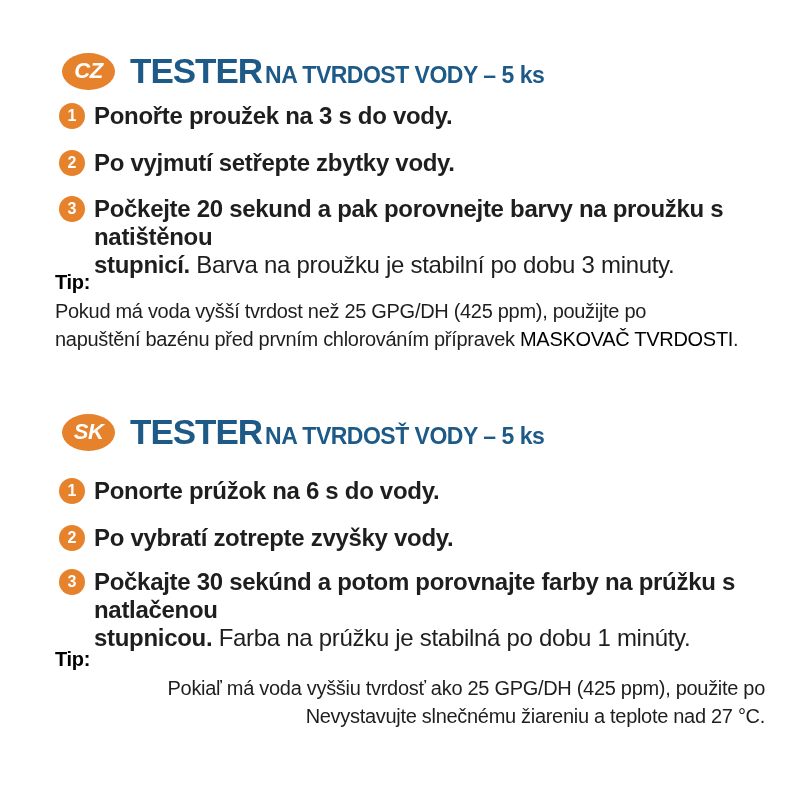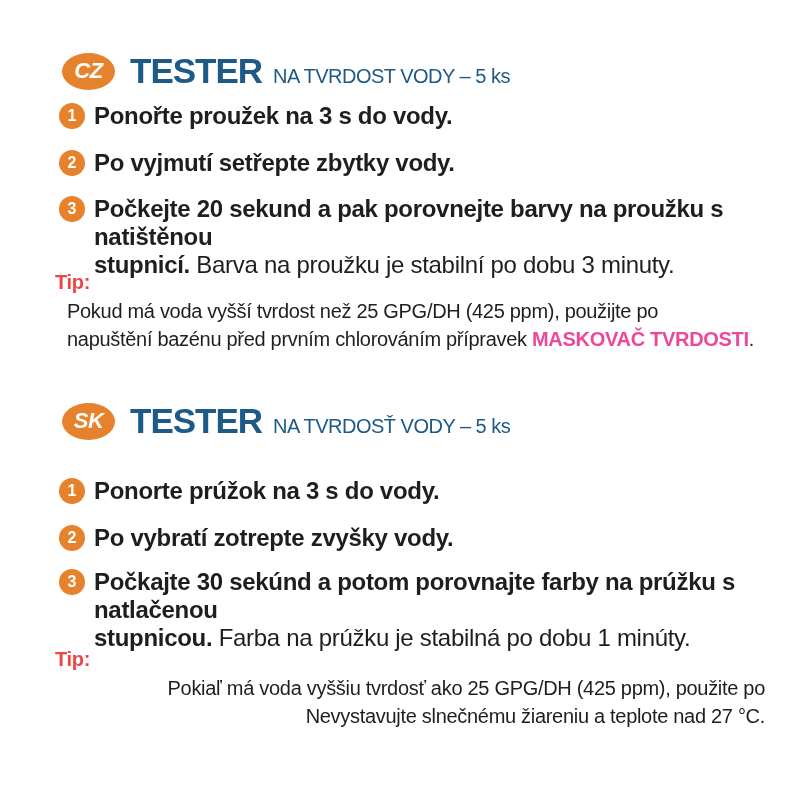--- a/index.html
+++ b/index.html
@@ -36,32 +36,32 @@
     font-weight: bold;
     font-style: italic;
     display: flex;
     align-items: center;
     justify-content: center;
     letter-spacing: -0.5px;
   }
   .title-row {
     display: flex;
     align-items: baseline;
-    gap: 11px;
+    gap: 3px;
     color: #1D5A87;
     white-space: nowrap;
   }
   .title-main {
     font-size: 35px;
     font-weight: bold;
     letter-spacing: -1px;
   }
   .title-sub {
-    font-size: 20px;
-    font-weight: normal;
+    font-size: 23px;
+    font-weight: bold;
     letter-spacing: -0.5px;
   }
 
   
   .step {
     position: absolute;
     left: 59px;
     display: flex;
     align-items: flex-start;
     gap: 9px;
@@ -88,48 +88,48 @@
     max-width: 672px;
   }
   .step-text .normal {
     font-weight: normal;
   }
 
   
   .tip-label {
     position: absolute;
     left: 55px;
-    color: #ef4444;
+    color: #000000;
     font-size: 20px;
     font-weight: bold;
     letter-spacing: -0.3px;
   }
   .tip-body {
     position: absolute;
     left: 55px;
     width: 710px;
     font-size: 20px;
     line-height: 27.5px;
     letter-spacing: -0.3px;
   }
   .hl {
-    color: #ec4899;
-    font-weight: bold;
+    color: #000000;
+    font-weight: normal;
   }
 
   
   .cz-header  { top: 51px;  }
   .cz-step1   { top: 102px; }
   .cz-step2   { top: 149px; }
   .cz-step3   { top: 195px; }
   .cz-tiplab  { top: 271px; }
-  .cz-tipbody { top: 298px; margin-left: 12px; }
-
-  
-  .sk-header  { top: 401px; text-align: right; }
+  .cz-tipbody { top: 298px; }
+
+  
+  .sk-header  { top: 412px; text-align: right; }
   .sk-step1   { top: 477px; }
   .sk-step2   { top: 524px; }
   .sk-step3   { top: 568px; }
   .sk-tiplab  { top: 648px; }
   .sk-tipbody { top: 675px; text-align: right; }
 </style>
 </head>
 <body>
 
 <div class="page">
@@ -169,21 +169,21 @@
   <div class="sec-header sk-header">
     <div class="lang-badge">SK</div>
     <div class="title-row">
       <span class="title-main">TESTER</span>
       <span class="title-sub">NA TVRDOSŤ VODY – 5 ks</span>
     </div>
   </div>
 
   <div class="step sk-step1">
     <div class="step-num">1</div>
-    <div class="step-text">Ponorte prúžok na 3 s do vody.</div>
+    <div class="step-text">Ponorte prúžok na 6 s do vody.</div>
   </div>
 
   <div class="step sk-step2">
     <div class="step-num">2</div>
     <div class="step-text">Po vybratí zotrepte zvyšky vody.</div>
   </div>
 
   <div class="step sk-step3">
     <div class="step-num">3</div>
     <div class="step-text">

